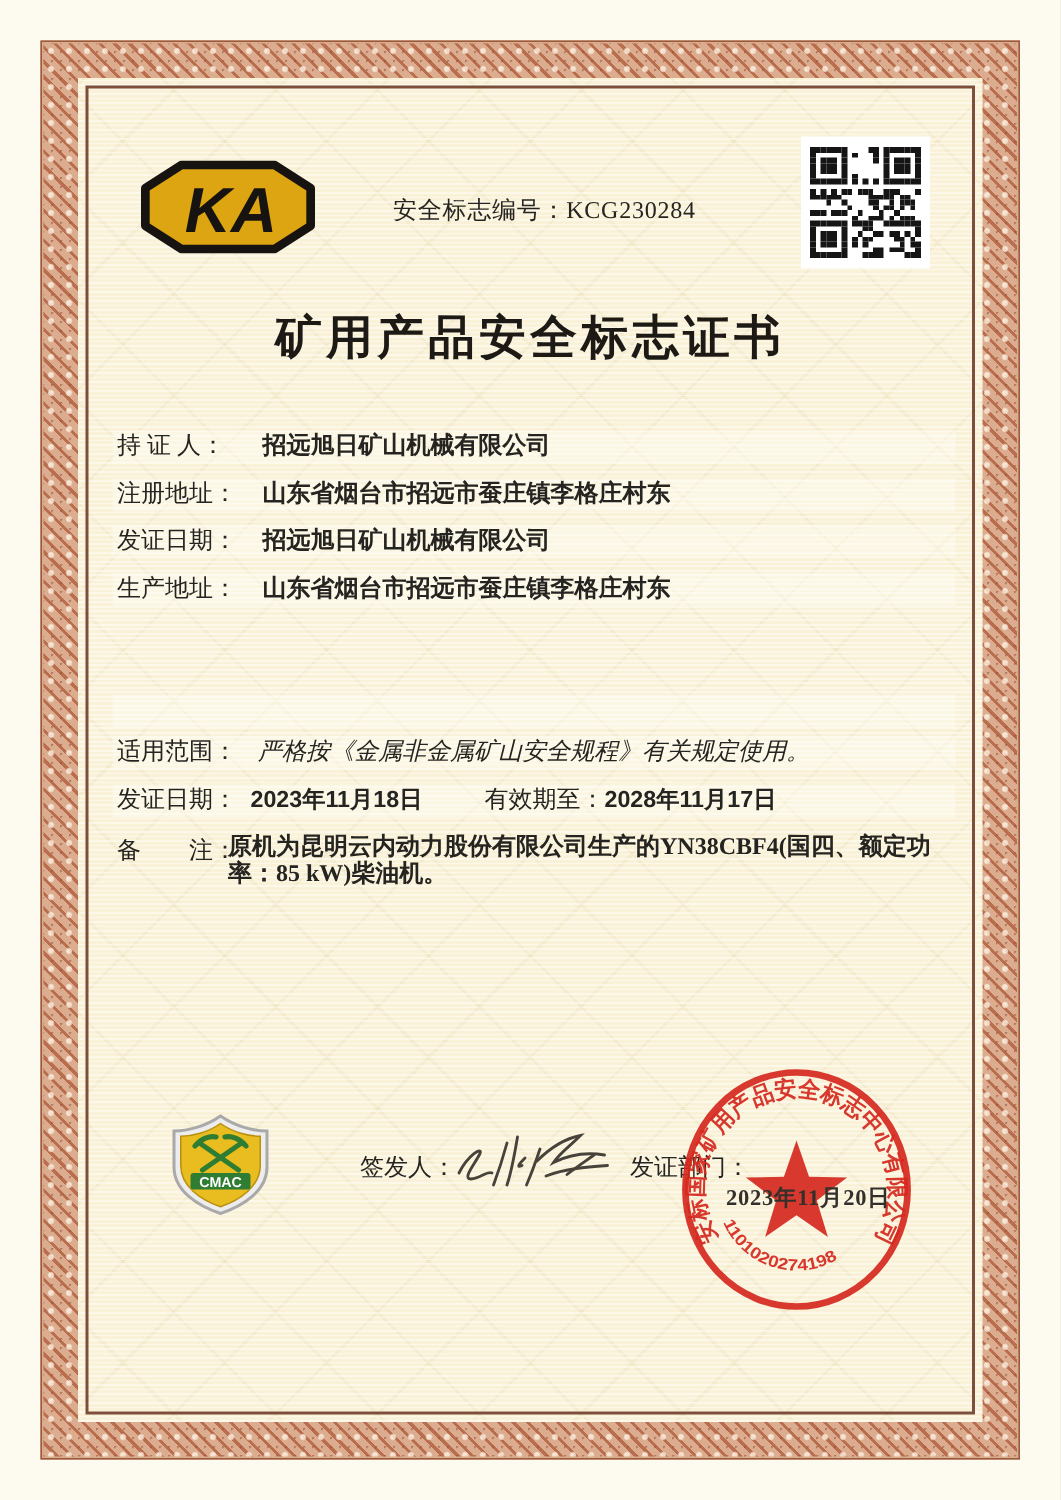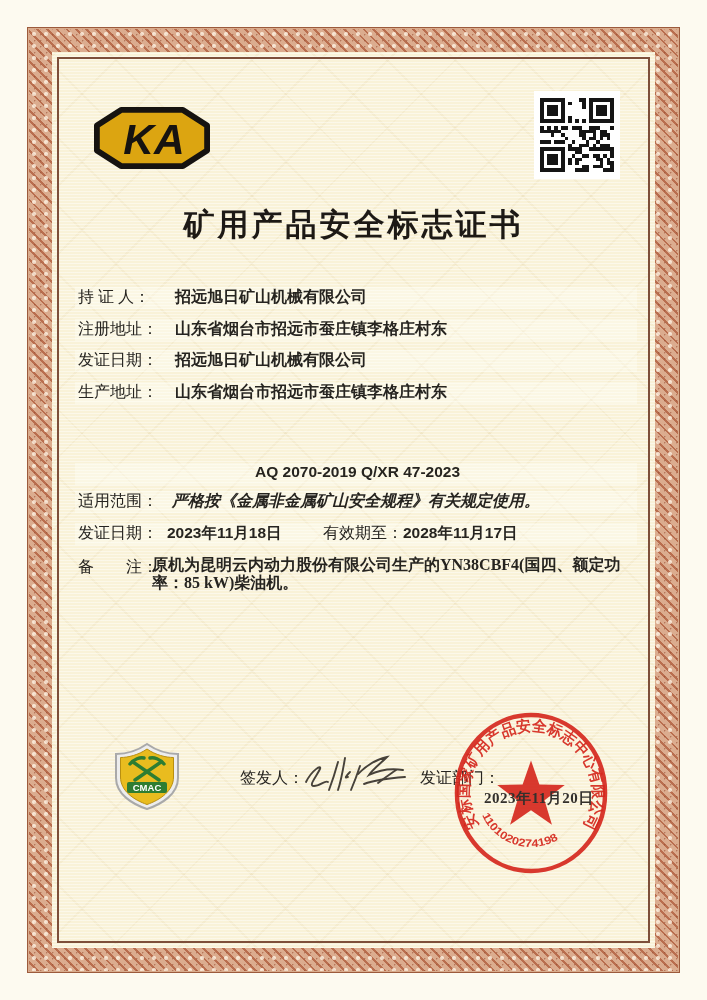--- a/index.html
+++ b/index.html
@@ -31,21 +31,21 @@
   .qr-wrap{left:534px;top:91px;width:86px;height:88px;background:#fff;
            display:flex;align-items:center;justify-content:center;}
   .qr-grid{position:relative;width:73.5px;height:73.5px;}
   .qr-grid i{position:absolute;width:3.5px;height:3.5px;background:#151515;}
 
   .frow{position:absolute;left:75px;width:562px;height:22px;background:rgba(255,255,248,.38);}
   .flabel{position:absolute;left:3px;top:0;font-size:16px;white-space:nowrap;}
   .fvalue{position:absolute;top:0;white-space:nowrap;font-weight:700;font-size:16px;}
   .kai{font-family:"Liberation Serif","DejaVu Serif",serif;}
   .hei{font-family:"Liberation Sans","DejaVu Sans",sans-serif;font-size:15.5px;}
-  .lightkai{font-weight:700;font-style:italic;}
+  .lightkai{font-weight:400;font-style:italic;}
 
   .remark-label{left:78px;top:557px;font-size:16px;}
   .remark-value{left:152px;top:556px;width:492px;font-weight:700;font-size:16px;line-height:18px;}
 
   .statement{left:78px;top:639px;width:556px;font-size:15px;font-weight:700;
              line-height:16.6px;text-align:justify;text-indent:2em;color:#201d19;}
 
   .sign-label{left:240px;top:768px;font-size:16px;}
   .dept-label{left:420px;top:768px;font-size:16px;}
   .seal-date{left:484px;top:789px;font-size:15px;font-weight:700;color:#33302c;
@@ -61,20 +61,23 @@
 <div class="page">
   <div class="border-band"></div>
   <div class="inner-bg"></div>
   <div class="inner-line"></div>
 
   <svg class="abs ka-svg" width="116" height="62" viewBox="0 0 120 64">
     <polygon points="28,3 92,3 117,19 117,45 92,61 28,61 3,45 3,19" fill="#dca511" stroke="#161310" stroke-width="6" stroke-linejoin="round"></polygon>
     <text x="62" y="49" text-anchor="middle" font-family="Liberation Sans, sans-serif" font-weight="900" font-style="italic" font-size="44" fill="#161310">KA</text>
   </svg>
 
+  <div class="abs cert-no">
+    <span>安全标志编号：</span><span class="num">KCG230284</span>
+  </div>
 
   <div class="abs qr-wrap">
     <div class="qr-grid">
         <i style="left:0px;top:0px"></i>
         <i style="left:3.5px;top:0px"></i>
         <i style="left:7px;top:0px"></i>
         <i style="left:10.5px;top:0px"></i>
         <i style="left:14px;top:0px"></i>
         <i style="left:17.5px;top:0px"></i>
         <i style="left:21px;top:0px"></i>
@@ -295,21 +298,20 @@
   </div>
   <div class="frow" style="top:350px">
     <span class="flabel">发证日期：</span>
     <span class="fvalue kai" style="left:100px">招远旭日矿山机械有限公司</span>
   </div>
   <div class="frow" style="top:382px">
     <span class="flabel">生产地址：</span>
     <span class="fvalue kai" style="left:100px">山东省烟台市招远市蚕庄镇李格庄村东</span>
   </div>
   <div class="frow" style="top:463px">
-    <span class="fvalue hei" style="left:180px">AQ 2070-2019 Q/XR 47-2023</span>
   </div>
   <div class="frow" style="top:491px">
     <span class="flabel">适用范围：</span>
     <span class="fvalue kai lightkai" style="left:97px">严格按《金属非金属矿山安全规程》有关规定使用。</span>
   </div>
 
   <div class="frow" style="top:523px">
     <span class="flabel">发证日期：</span>
     <span class="fvalue hei" style="left:92px">2023年11月18日</span>
     <span class="flabel" style="left:248px">有效期至：</span>

